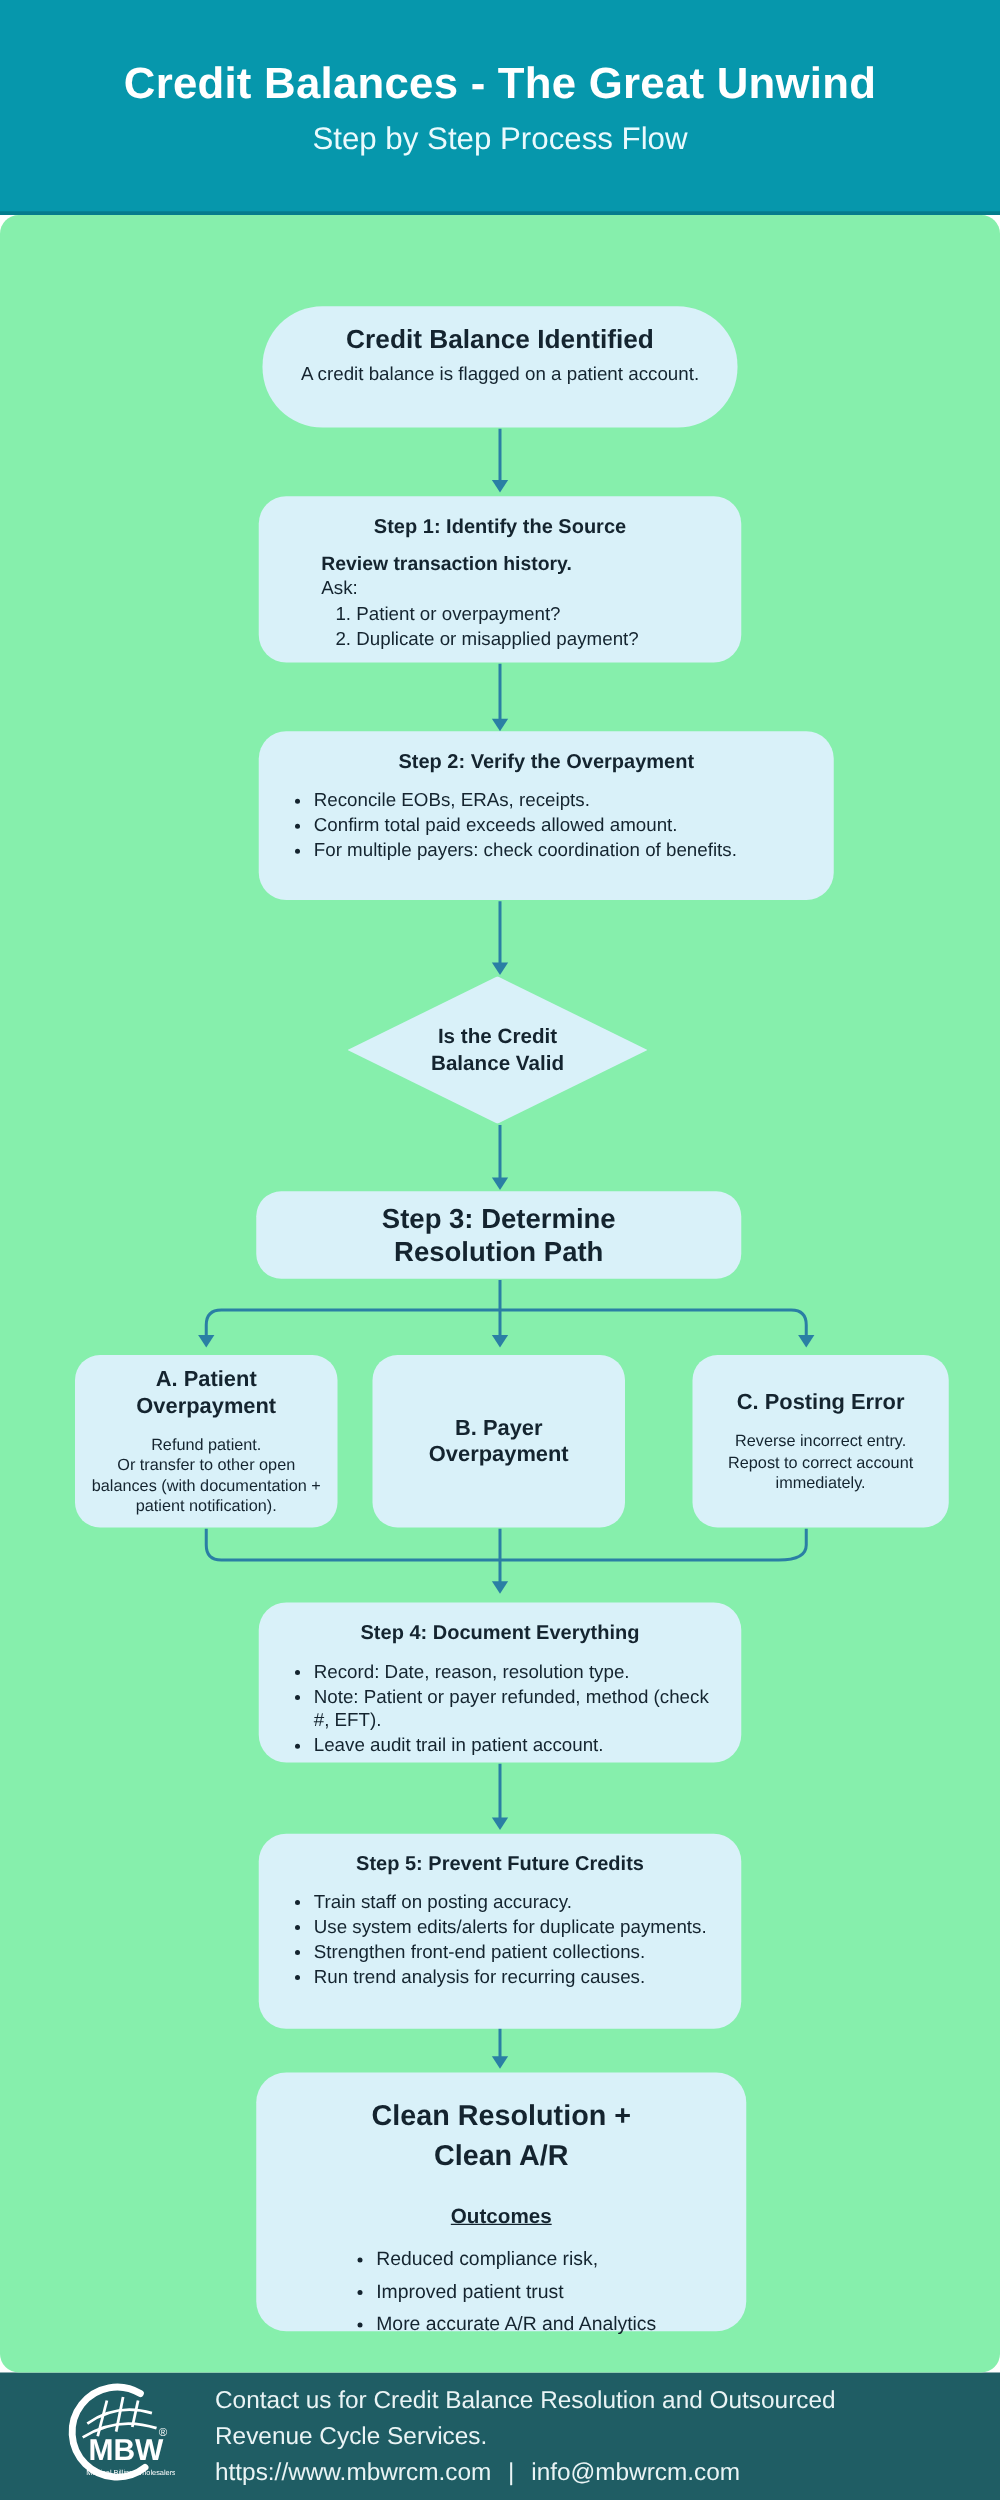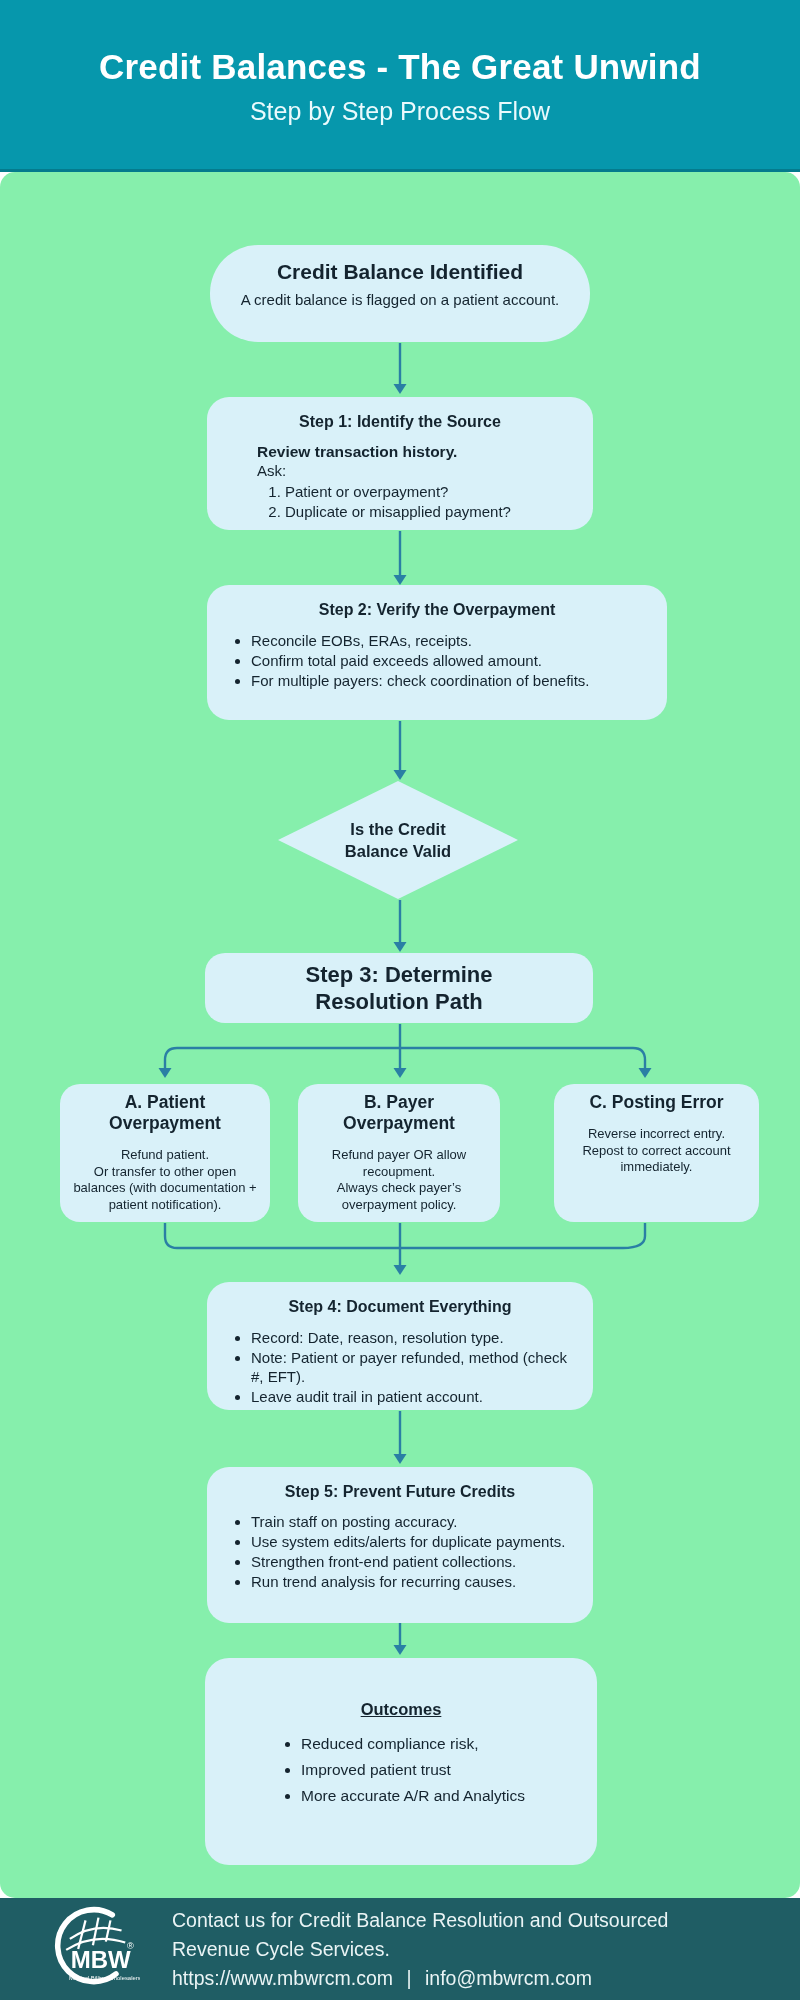--- a/index.html
+++ b/index.html
@@ -38,21 +38,21 @@
 
   .diamond{position:absolute;background:var(--box-bg,#d9f1f9);
            clip-path:polygon(50% 0,100% 50%,50% 100%,0 50%);
            display:flex;align-items:center;justify-content:center;}
   .diamond .dtext{font-size:16.5px;line-height:22px;font-weight:bold;text-align:center;}
 
   .step3 .bt{font-size:22px;line-height:27px;}
   .step3{display:flex;align-items:center;justify-content:center;border-radius:20px;}
 
   .branch{border-radius:20px;padding:8px 12px;display:flex;flex-direction:column;
-          align-items:center;}
+          align-items:center;justify-content:center;}
   .branch .bt{font-size:17.5px;line-height:21px;}
   .branch .bbody{margin-top:13px;font-size:13px;line-height:16.5px;}
 
   .final{border-radius:24px;padding-top:18px;}
   .final .bt{font-size:23px;line-height:32px;}
   .final .outcomes{margin-top:24px;font-size:16.5px;font-weight:bold;text-decoration:underline;}
   .final ul{display:inline-block;text-align:left;margin:8px 0 0;padding-left:24px;}
   .final li{font-size:15.5px;line-height:19px;margin:7px 0;}
 
   
@@ -148,22 +148,20 @@
     <section class="box branch" style="left:60px;top:912px;width:210px;height:138px">
       <h3 class="bt pre">A. Patient
 Overpayment</h3>
       <div class="bbody pre">Refund patient.
 Or transfer to other open balances (with documentation + patient notification).</div>
     </section>
 
     <section class="box branch" style="left:298px;top:912px;width:202px;height:138px">
       <h3 class="bt pre">B. Payer
 Overpayment</h3>
-      <div class="bbody pre">Refund payer OR allow recoupment.
-Always check payer’s overpayment policy.</div>
     </section>
 
     <section class="box branch" style="left:554px;top:912px;width:205px;height:138px">
       <h3 class="bt pre">C. Posting Error</h3>
       <div class="bbody pre">Reverse incorrect entry.
 Repost to correct account immediately.</div>
     </section>
 
     <section class="box stepbox" style="left:207px;top:1110px;width:386px;height:128px">
       <h2 class="bt">Step 4: Document Everything</h2>
@@ -182,20 +180,22 @@
         <ul class="blist" style="margin-top:6px">
           <li>Train staff on posting accuracy.</li>
           <li>Use system edits/alerts for duplicate payments.</li>
           <li>Strengthen front-end patient collections.</li>
           <li>Run trend analysis for recurring causes.</li>
         </ul>
       </div>
     </section>
 
     <section class="box final" style="left:205px;top:1486px;width:392px;height:207px">
+      <h2 class="bt pre">Clean Resolution +
+Clean A/R</h2>
       <div class="outcomes">Outcomes</div>
       <ul>
         <li>Reduced compliance risk,</li>
         <li>Improved patient trust</li>
         <li>More accurate A/R and Analytics</li>
       </ul>
     </section>
 
   </main>
 

